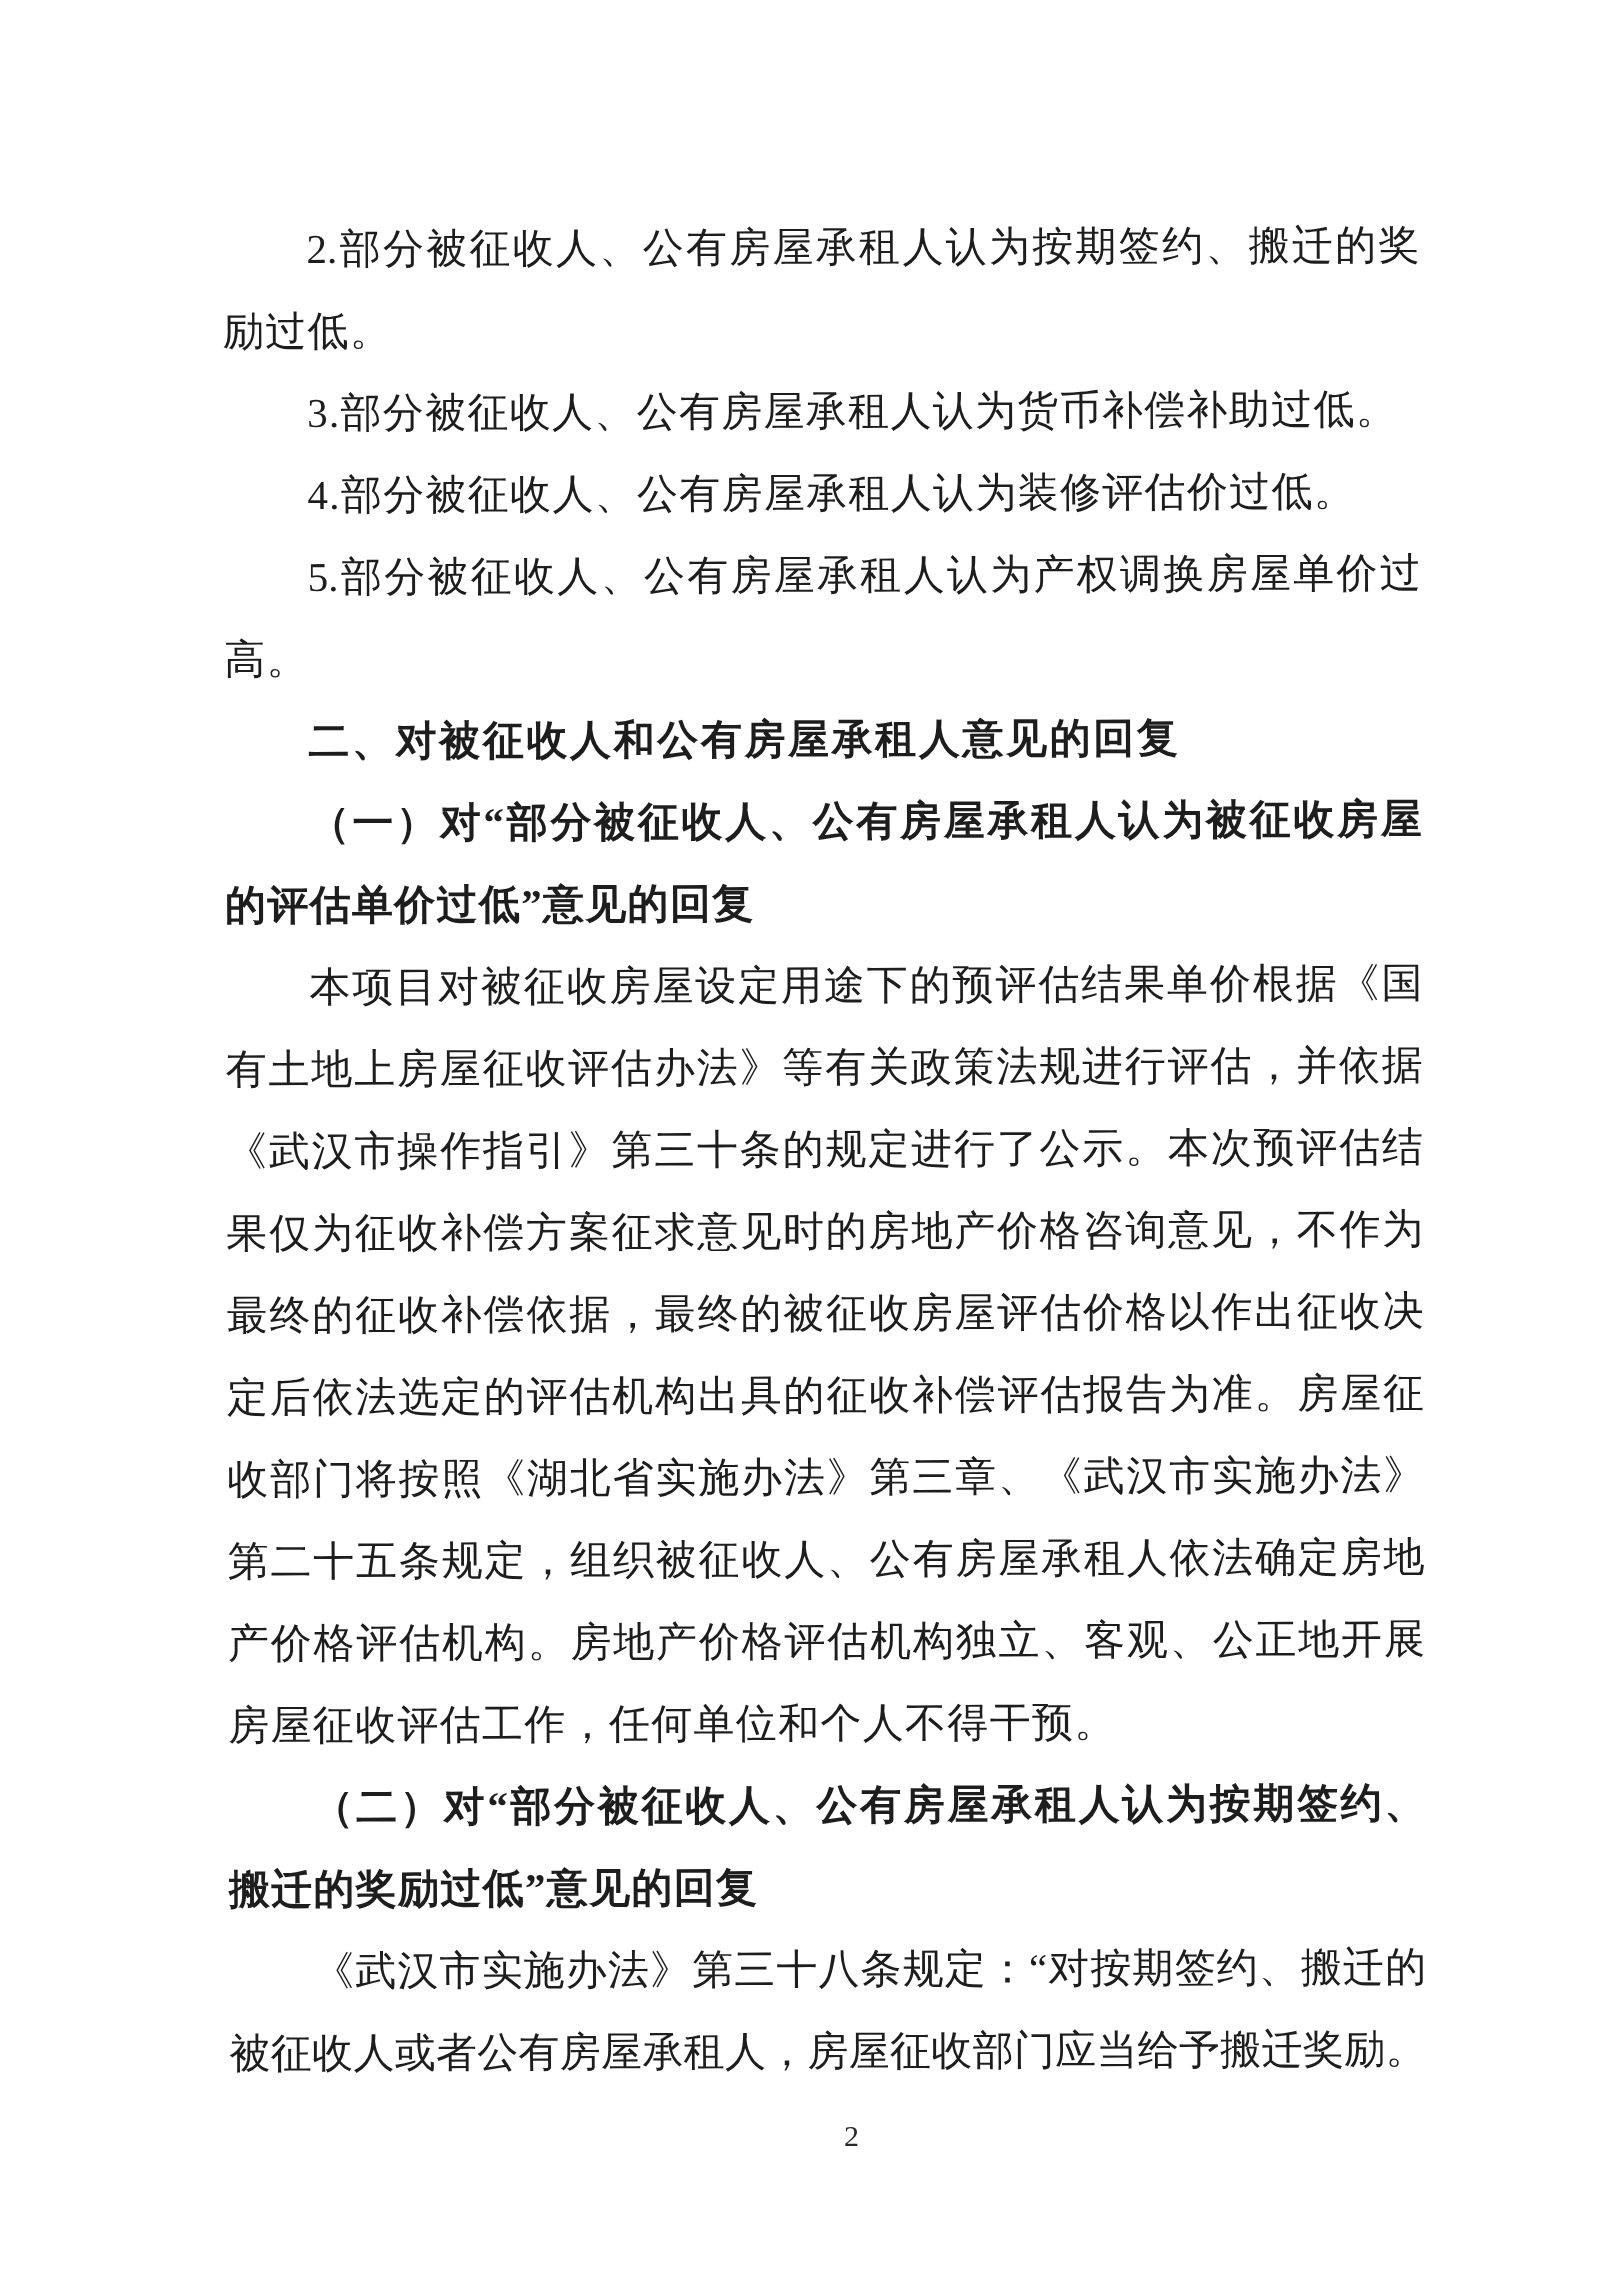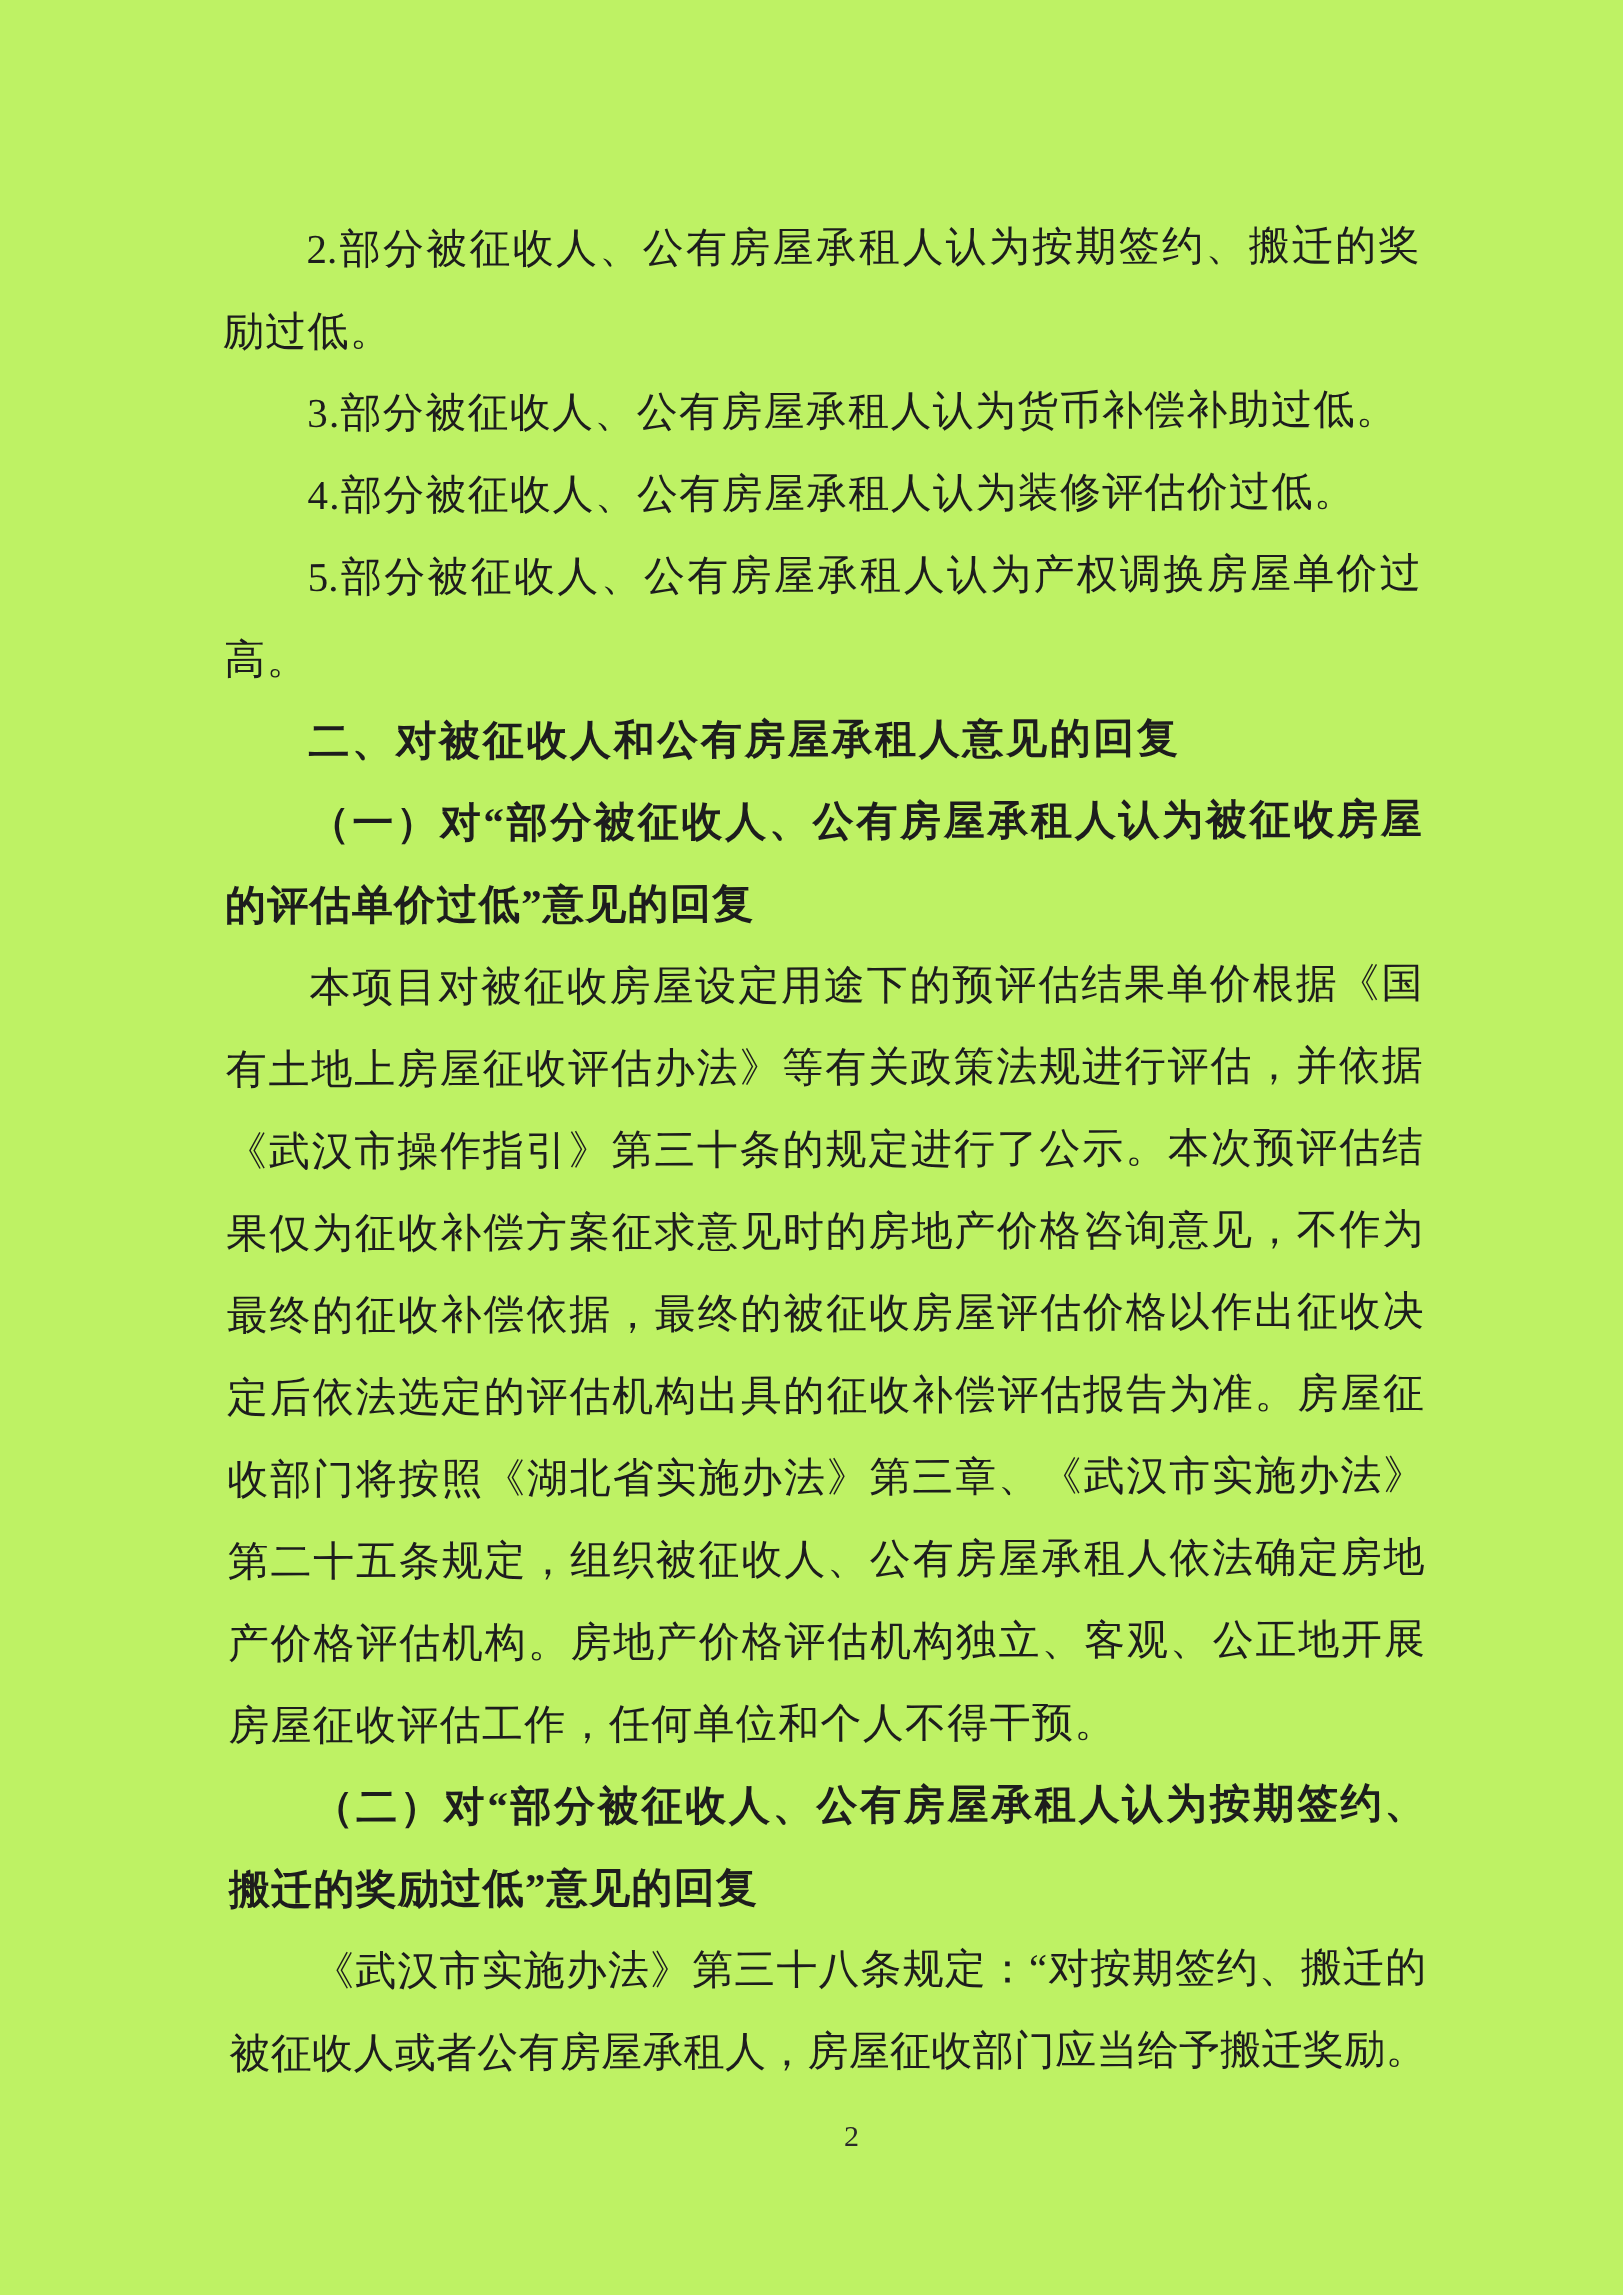--- a/index.html
+++ b/index.html
@@ -4,21 +4,21 @@
 <style>
   html, body {
     margin: 0;
     padding: 0;
     background: #e8e8e8;
   }
   .page {
     position: relative;
     width: 1623px;
     height: 2295px;
-    background: #bef264;
+    background: #ffffff;
     overflow: hidden;
     font-family: "Liberation Serif", "DejaVu Serif", serif;
   }
   .content {
     position: absolute;
     left: 226px;
     top: 206px;
     width: 1197px;
     transform: rotate(-0.22deg);
     transform-origin: 50% 50%;

